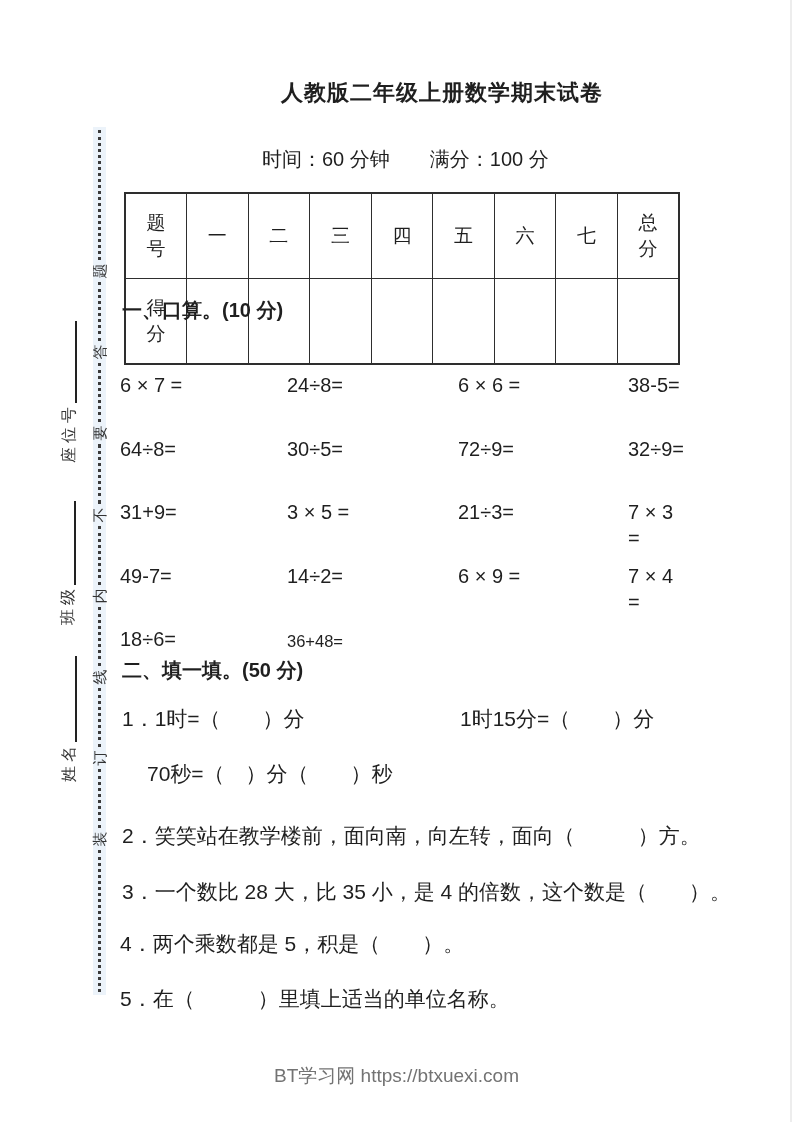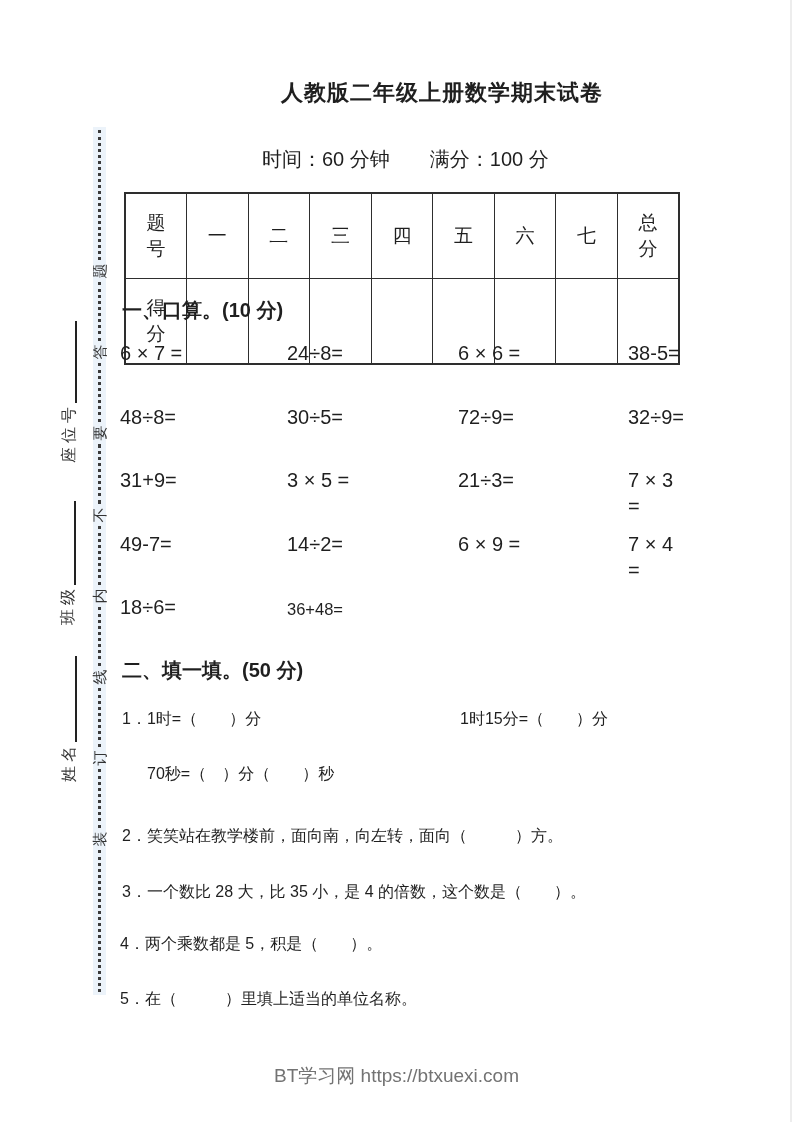--- a/index.html
+++ b/index.html
@@ -13,24 +13,24 @@
   .info{top:146px;left:262px;font-size:20px;}
   
   table.score{position:absolute;left:124px;top:192px;width:556px;border-collapse:collapse;table-layout:fixed;border:2px solid #2e2e2e;}
   table.score td{border:1px solid #2e2e2e;text-align:center;vertical-align:middle;font-size:19px;font-weight:400;padding:16px;}
   table.score tr:nth-child(1) td{height:46px;}
   table.score tr:nth-child(2) td{height:49px;}
   
   .sec{left:122px;font-size:20px;font-weight:700;}
   
   .oral-grid{left:120px;top:340px;width:566px;display:grid;grid-template-columns:167px 171px 170px 1fr;grid-auto-rows:63.5px;font-size:20px;}
-  .oral-grid span{display:block;line-height:26px;}
+  .oral-grid span{display:block;line-height:26px;margin-top:32px;}
   .oral-grid .small{font-size:16.5px;line-height:26px;padding-top:2px;}
   
-  .q{font-size:16px;line-height:26px;white-space:nowrap;}
+  .q{font-size:21px;line-height:26px;white-space:nowrap;}
   
   .footer{top:1063px;left:0;width:100%;text-align:center;font-size:19px;color:#737373;}
   
   .binding-strip{left:93px;top:127px;width:13px;height:868px;background:#ecf3fa;}
   .binding-line{left:91px;top:130px;height:862px;width:17px;display:flex;flex-direction:column;align-items:center;}
   .bdots{flex:1 1 0;width:0;border-left:3px dotted #3b3b3b;}
   .bdots.first{flex-grow:2.2;}
   .bdots.last{flex-grow:2.4;}
   .bchar{flex:0 0 auto;transform:rotate(-90deg);font-size:15px;line-height:22px;color:#333;}
   
@@ -110,21 +110,21 @@
     </tr>
   </tbody>
     </table>
 
   <div class="abs sec" style="top:297px">一、口算。(10 分)</div>
   <div class="abs oral-grid">
     <span>6 × 7 =</span>
     <span>24÷8=</span>
     <span>6 × 6 =</span>
     <span>38-5=</span>
-    <span>48÷8=</span>
+    <span>64÷8=</span>
     <span>30÷5=</span>
     <span>72÷9=</span>
     <span>32÷9=</span>
     <span>31+9=</span>
     <span>3 × 5 =</span>
     <span>21÷3=</span>
     <span>7 × 3 =</span>
     <span>49-7=</span>
     <span>14÷2=</span>
     <span>6 × 9 =</span>

